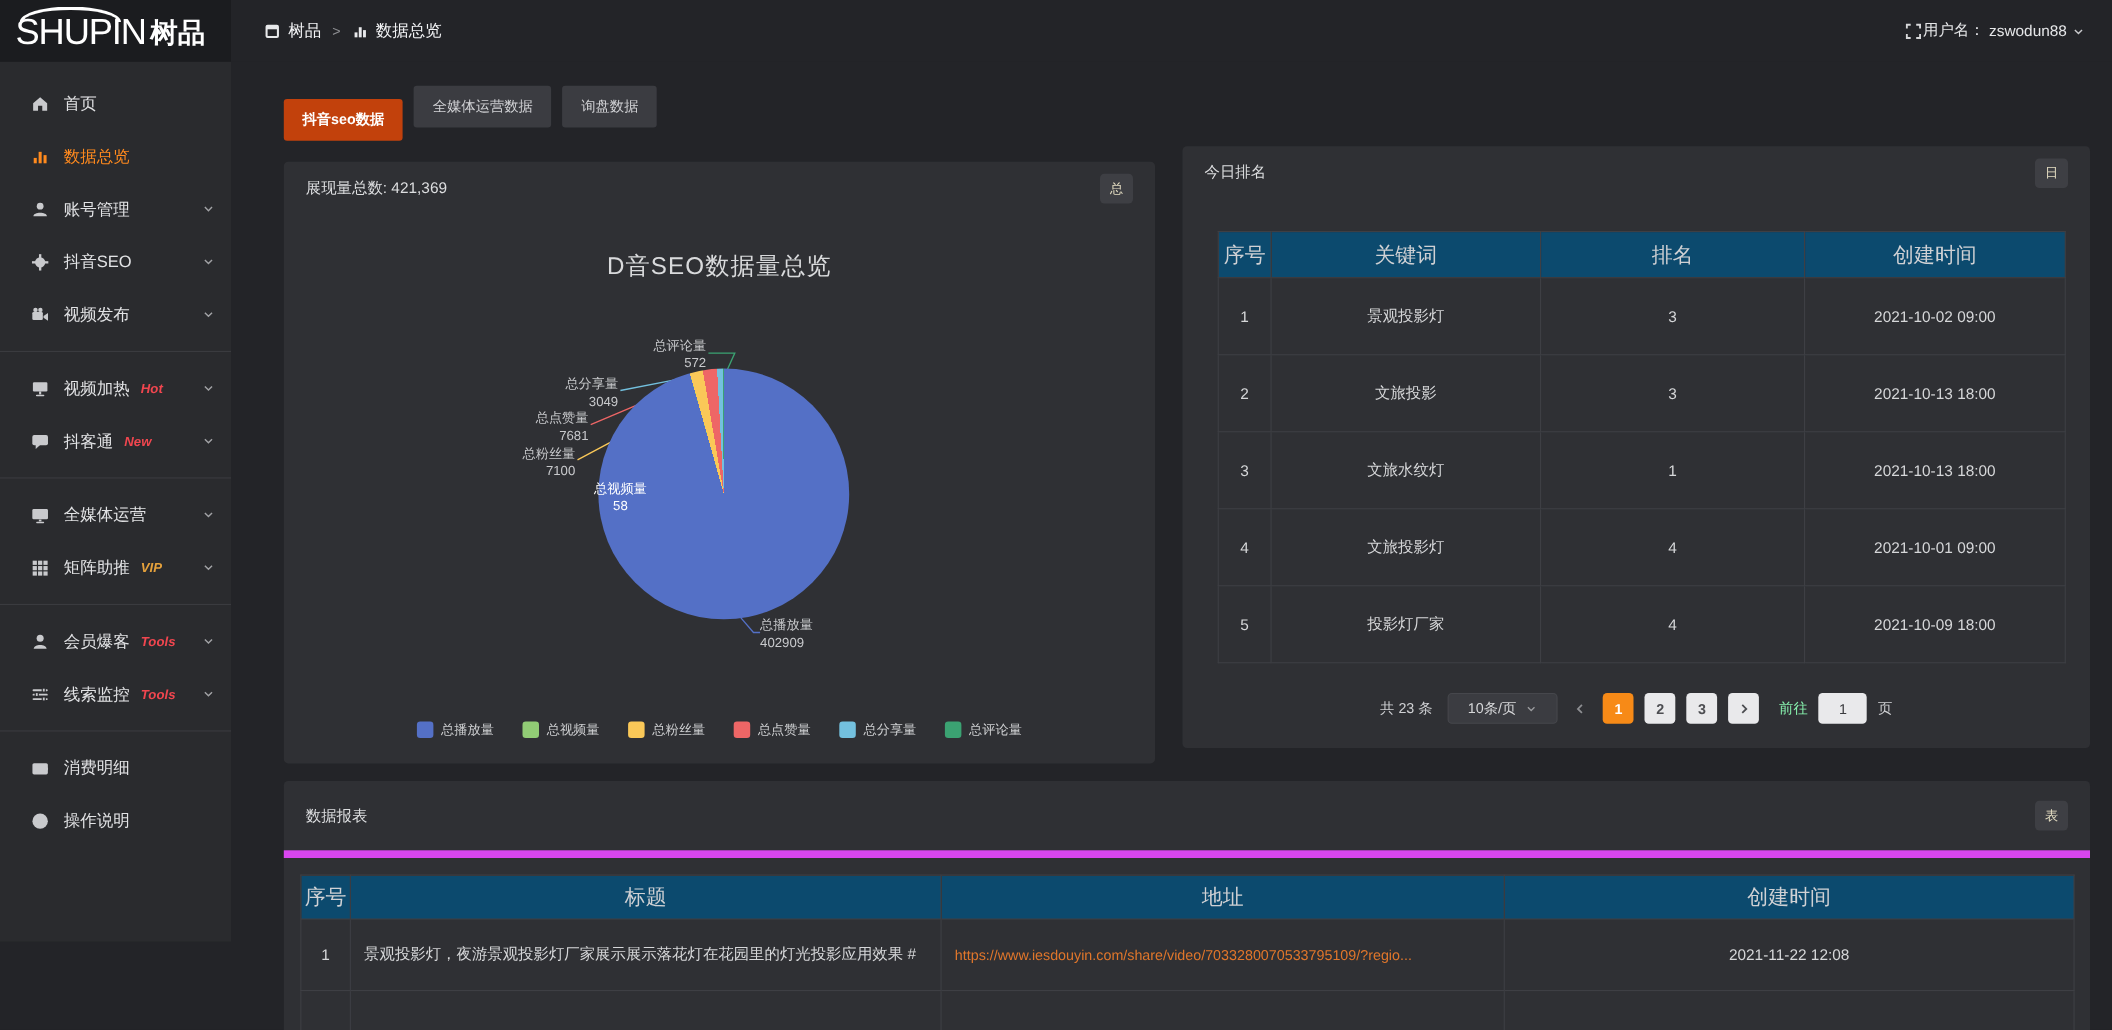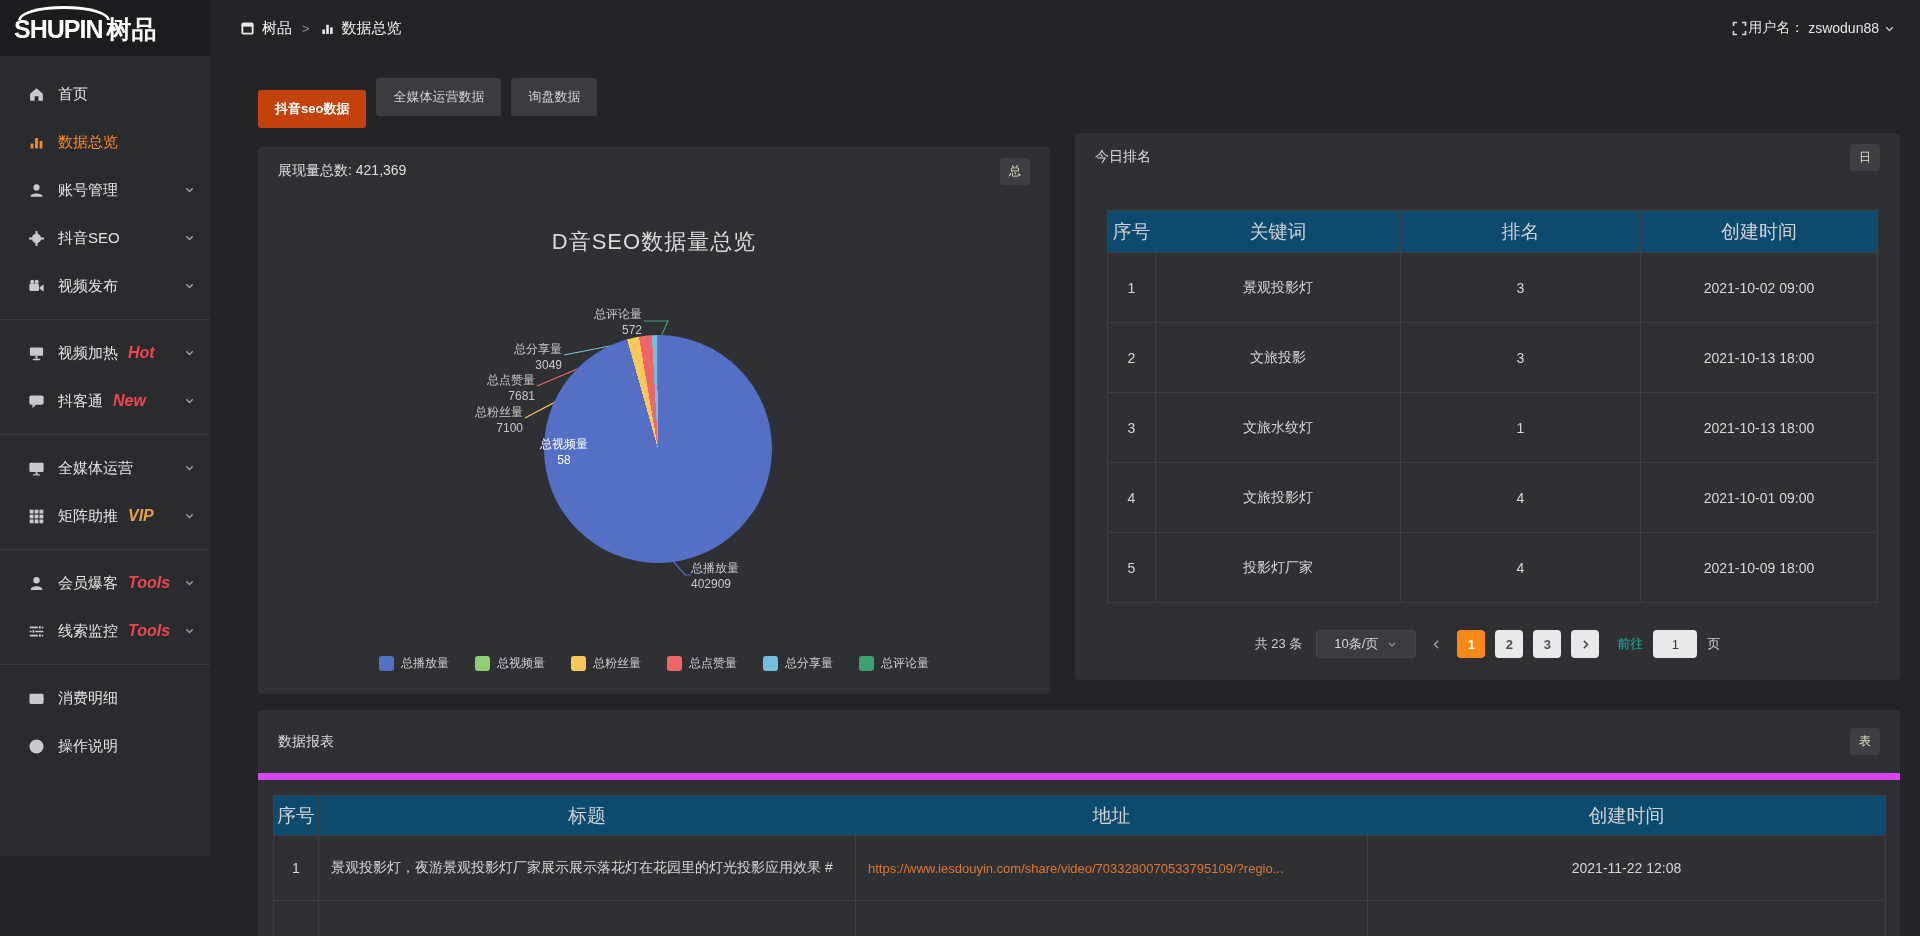--- a/index.html
+++ b/index.html
@@ -7,36 +7,36 @@
     font-family:"Liberation Sans","DejaVu Sans",sans-serif;
     background:#232428; color:#d6d7d9; }
   svg { display:block; }
 
   
   .topbar { position:absolute; left:0; top:0; width:1920px; height:56px; background:#232428; z-index:5; }
   .logo-area { position:absolute; left:0; top:0; width:210px; height:56px; background:#1b1c1f; }
   .logo-wrap { position:absolute; left:14px; top:13px; height:32px; display:flex; align-items:center; }
   .logo-arc { position:absolute; left:4px; top:-7px; width:92px; height:14px;
     border:3px solid #fff; border-bottom:none; border-radius:46px 46px 0 0 / 14px 14px 0 0; }
-  .logo-en { font-size:25px; font-weight:700; color:#fff; letter-spacing:-1px; }
+  .logo-en { font-size:33px; font-weight:400; color:#fff; letter-spacing:-1px; }
   .logo-cn { font-size:25px; font-weight:700; color:#fff; margin-left:4px; }
   .breadcrumb { position:absolute; left:240px; top:0; height:56px; display:flex; align-items:center; gap:7px; font-size:15px; color:#f2f3f5; }
   .crumb-sep { color:#8d8e92; font-size:13px; margin:0 3px; }
   .top-right { position:absolute; right:24px; top:0; height:56px; display:flex; align-items:center; }
   .username { font-size:14px; color:#e6e7e9; display:flex; align-items:center; gap:4px; }
 
   
   .sidebar { position:absolute; left:0; top:56px; width:210px; height:800px; background:#2a2b2e; padding-top:14px; }
   .s-item { height:48px; display:flex; align-items:center; padding:0 16px 0 28px; cursor:pointer; position:relative; }
   .s-icn { width:17px; height:17px; margin-right:13px; flex:0 0 auto; }
   .s-icn svg * { fill:#c9cacd; }
   .s-lab { font-size:15px; color:#e2e3e5; }
   .s-item.active .s-lab { color:#ff8a1e; }
   .s-item.active .s-icn svg * { fill:#ff8a1e; }
-  .s-tag { font-size:16px; font-weight:700; font-style:italic; margin-left:10px; }
+  .s-tag { font-size:12px; font-weight:700; font-style:italic; margin-left:10px; }
   .tag-red { color:#f0464f; } .tag-gold { color:#e6a23c; }
   .s-chev { position:absolute; right:14px; top:17px; width:13px; height:13px; opacity:.75; }
   .s-div { height:1px; background:#3a3b3f; margin:9px 0; }
 
   
   .tabs { position:absolute; left:258px; top:78px; display:flex; gap:10px; }
   .tab { height:38px; padding:0 17px; border:none; border-radius:3px; font-size:13px;
     background:#3b3c41; color:#d2d3d6; cursor:pointer; font-family:inherit; }
   .tab.active { background:#c2410c; color:#fff; font-weight:700;margin-top:12px; }
 
@@ -82,21 +82,21 @@
   .pagination { position:absolute; left:0; right:0; top:497px; display:flex; justify-content:center; align-items:center; gap:10px; }
   .pg-total { font-size:13px; color:#cfd0d3; margin-right:4px; }
   .pg-size { height:28px; width:100px; background:#3b3c41; border:1px solid #46474c; border-radius:4px;
     color:#d6d7d9; font-size:13px; display:flex; align-items:center; justify-content:center; gap:8px; cursor:pointer; }
   .pg-prev { background:none; border:none; color:#8d8e92; font-size:14px; font-weight:700; cursor:pointer; padding:0 4px; font-family:inherit; }
   .pg-num { width:28px; height:28px; border:none; border-radius:4px; background:#e9e9eb; color:#4c4d51;
     font-size:13px; font-weight:700; cursor:pointer; font-family:inherit; }
   .pg-num.active { background:#f78a17; color:#fff; }
   .pg-next { width:28px; height:28px; border:none; border-radius:4px; background:#e9e9eb; color:#4c4d51;
     font-size:13px; font-weight:700; cursor:pointer; font-family:inherit; }
-  .pg-goto { font-size:13px; color:#14b8a6; margin-left:8px; }
+  .pg-goto { font-size:13px; color:#86efac; margin-left:8px; }
   .pg-input { width:44px; height:28px; border:none; border-radius:4px; background:#e9e9eb; color:#3a3b3e;
     text-align:center; font-size:13px; font-family:inherit; }
   .pg-unit { font-size:13px; color:#cfd0d3; }
 
   
   .panel-report { left:258px; top:710px; width:1642px; height:300px; }
   .panel-report .p-head { height:70px; border-bottom:7px solid #d946ef;font-family:Liberation Mono, monospace; }
   .report-table { margin:15px; width:1612px; }
   .report-table th { height:40px; }
   .report-table td { height:65px; }

